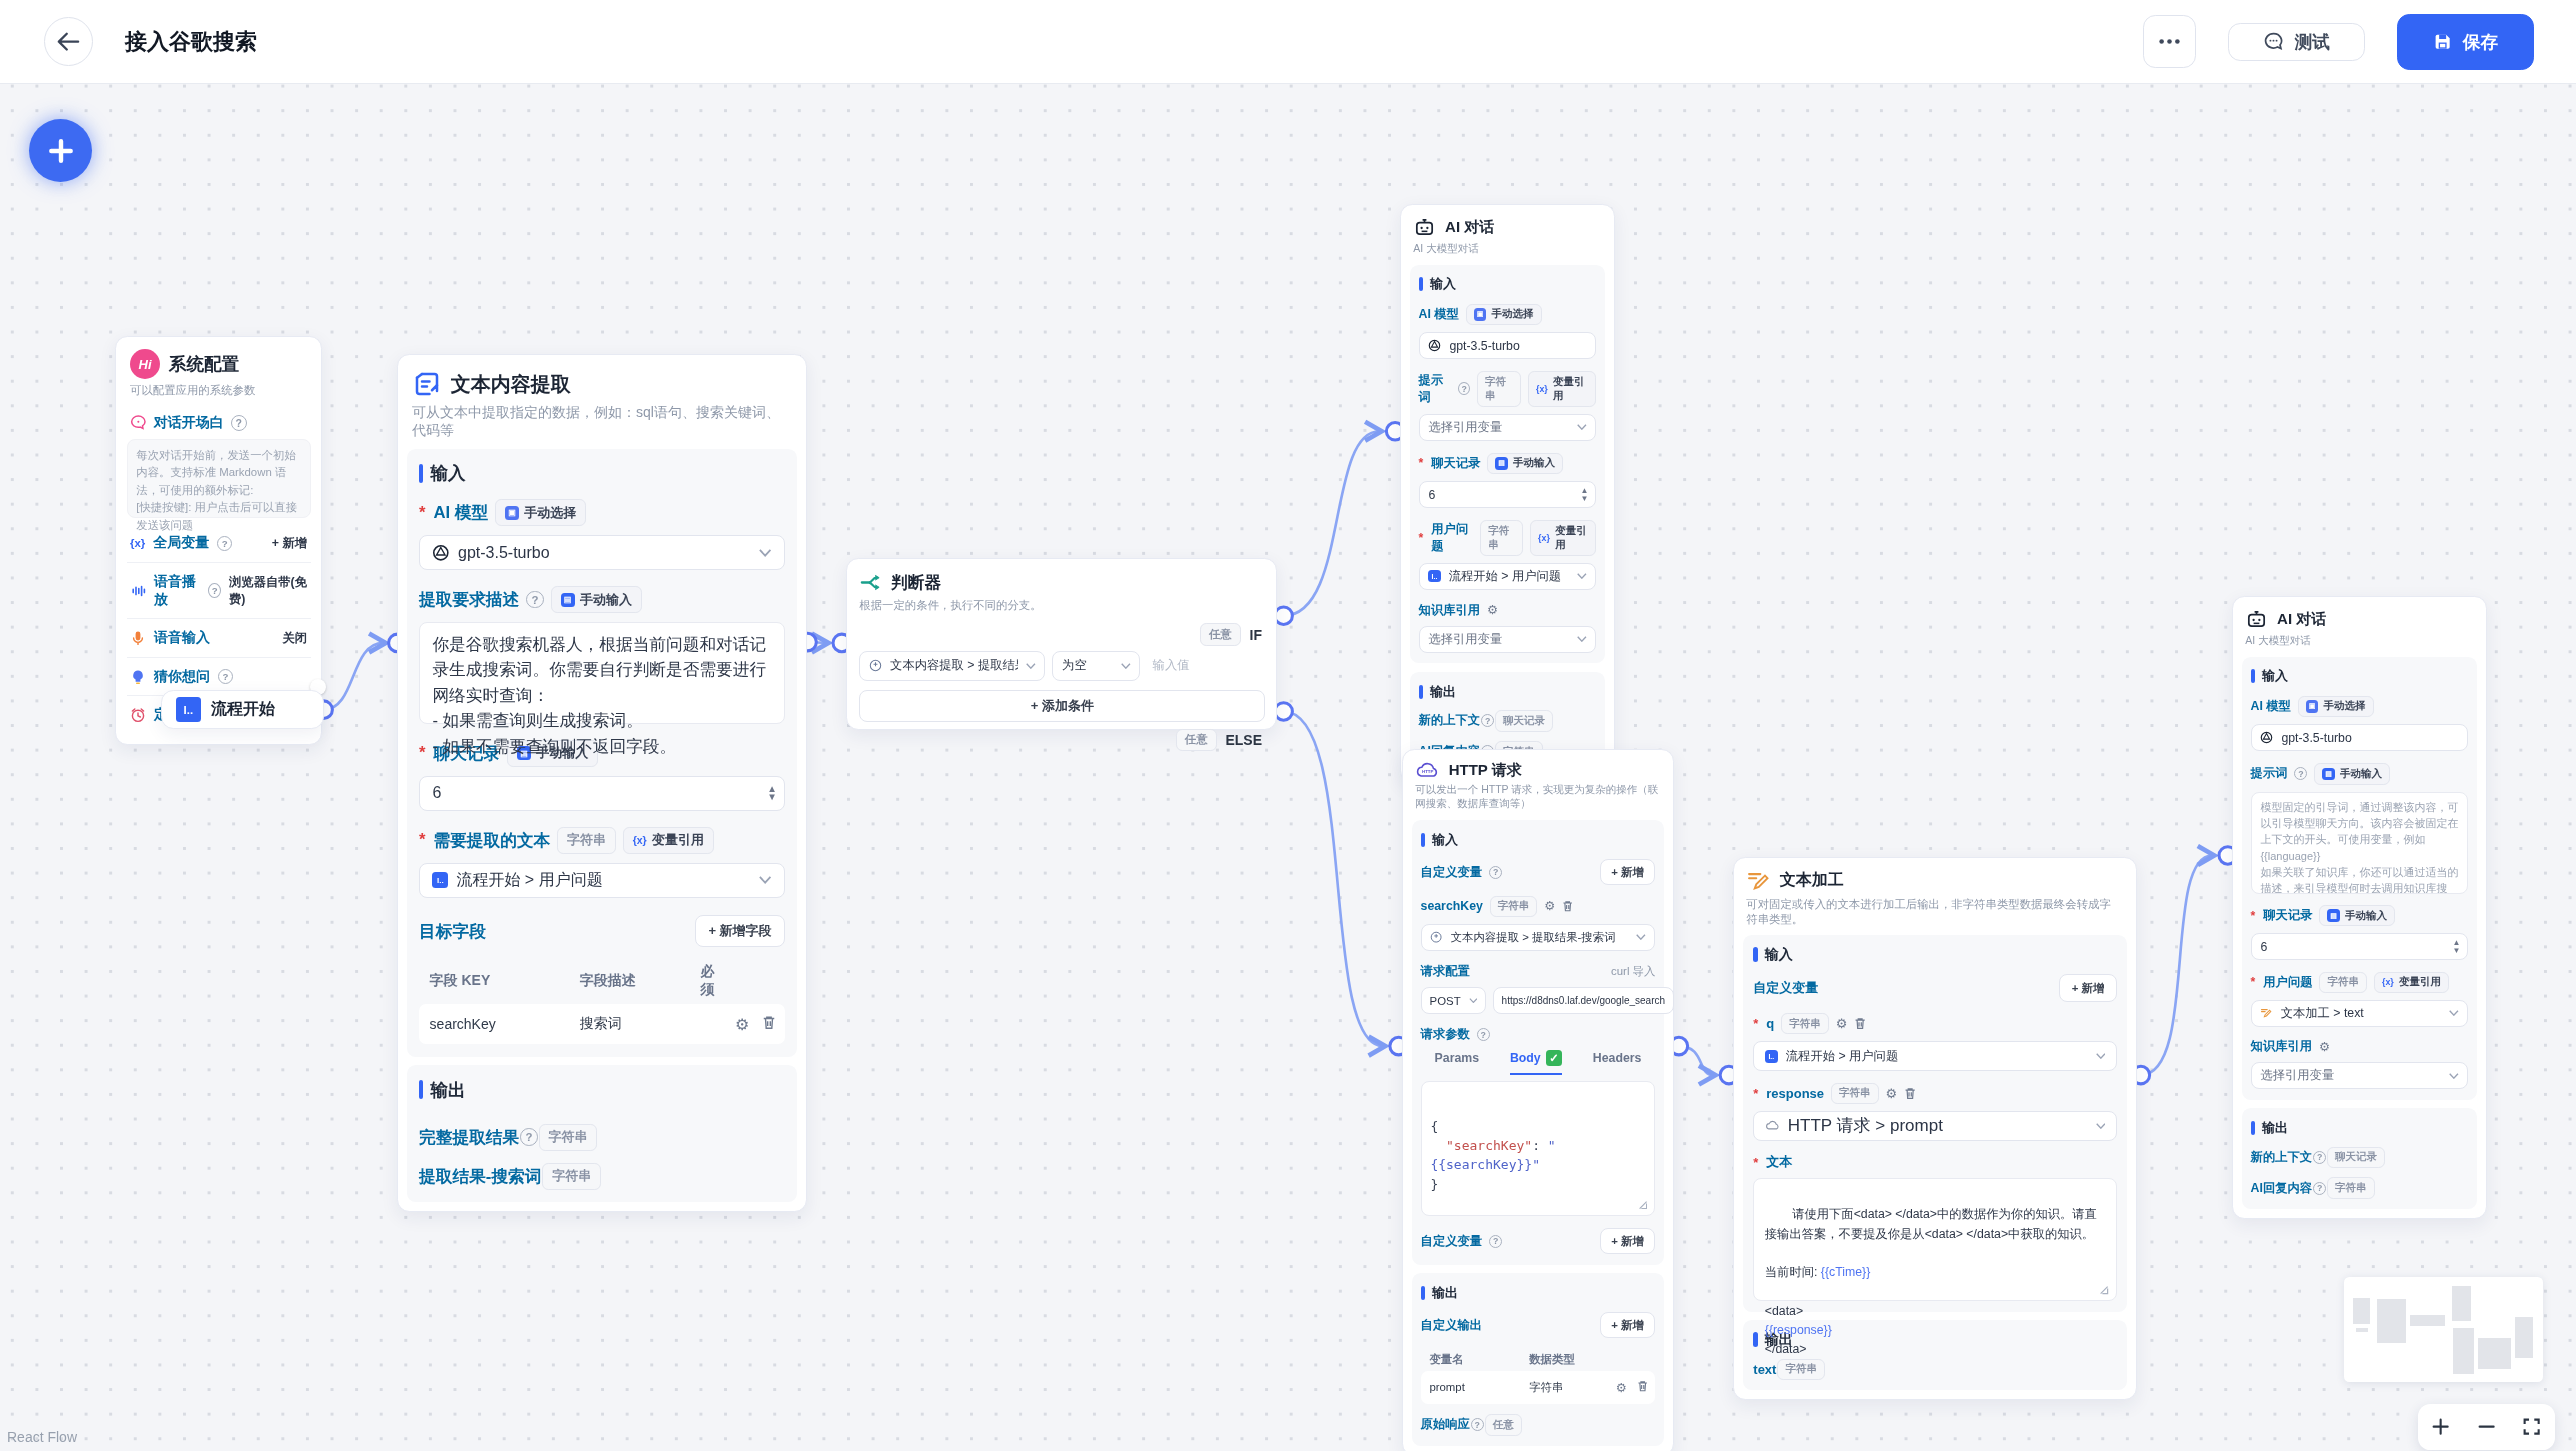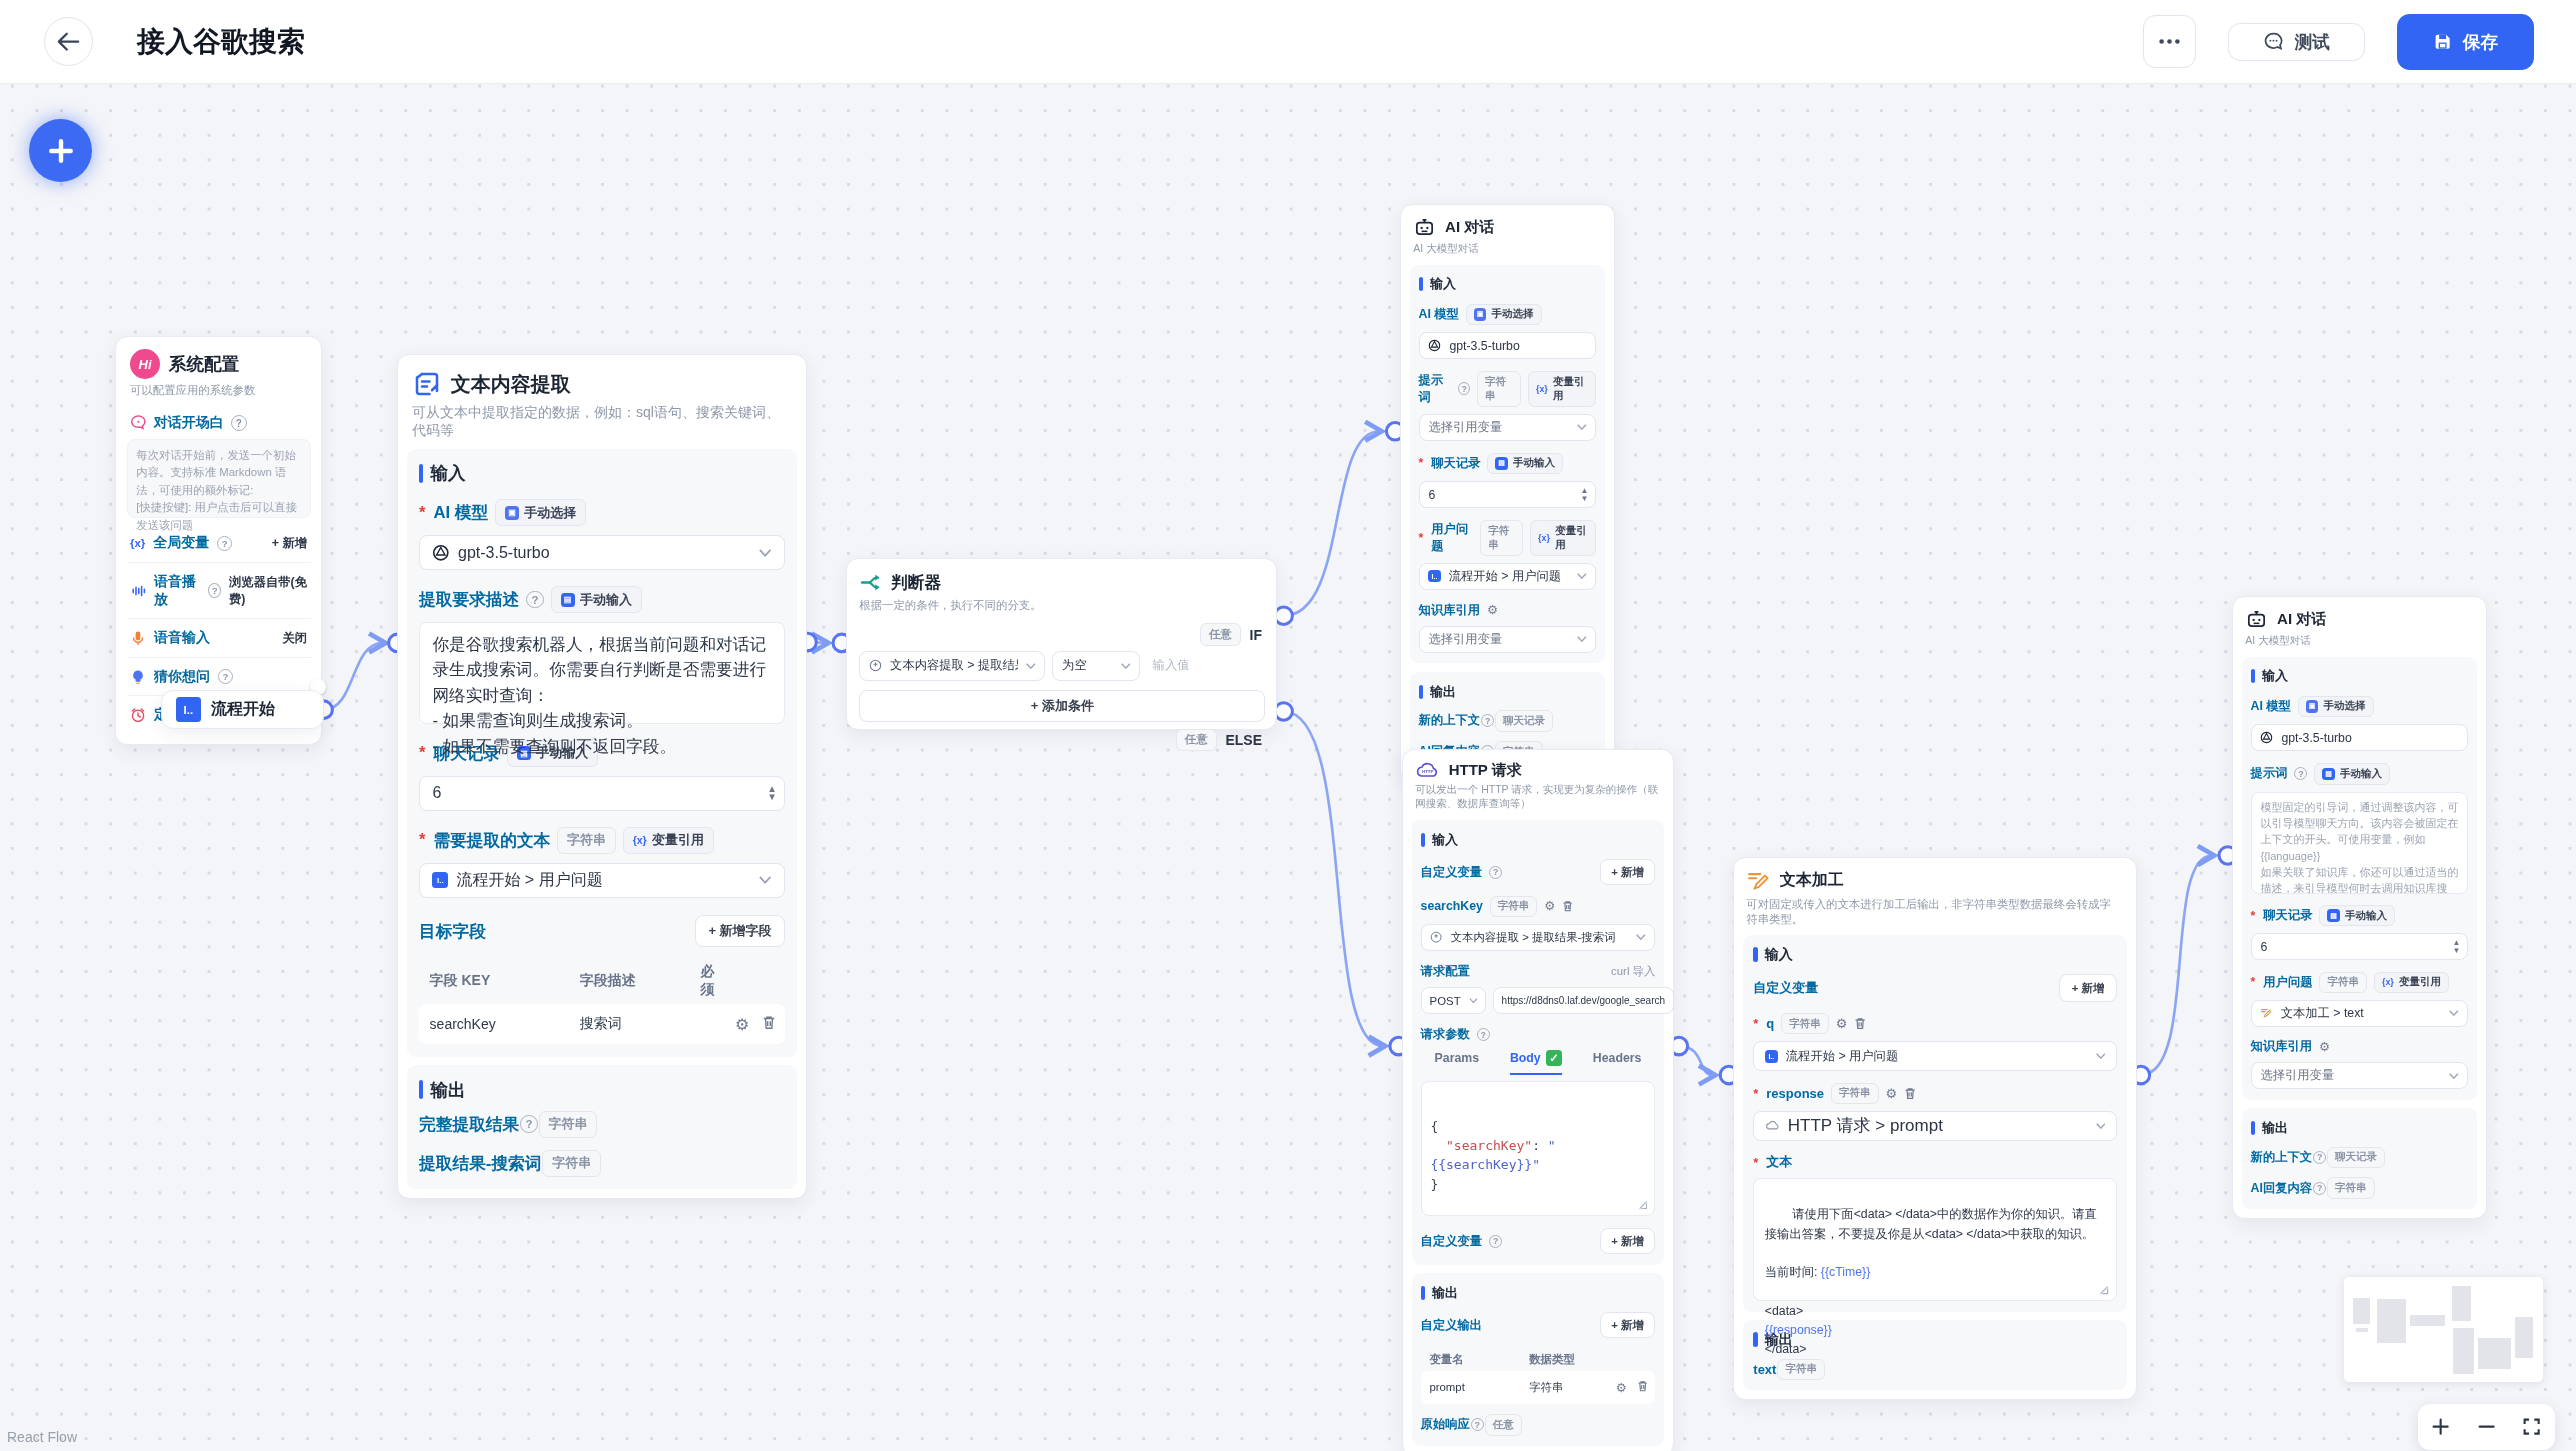--- a/index.html
+++ b/index.html
@@ -11,21 +11,21 @@
     background-color:#f4f5f8;
     background-image:radial-gradient(circle,#d8dbe2 1.8px, transparent 1.8px);
     background-size:24.6px 24.6px; }
   #edges { position:absolute; left:0; top:0; pointer-events:none; }
 
   
   .app-header { position:absolute; left:0; top:0; width:2576px; height:84px; background:#ffffff;
     border-bottom:0.9px solid #e8ebf1; display:flex; align-items:center; padding:0 42px 0 44px; z-index:60; }
   .back-btn { width:49px; height:49px; border-radius:50%; border:0.9px solid #dfe3ec; background:#fff;
     display:flex; align-items:center; justify-content:center; cursor:pointer; }
-  .app-title { margin-left:44px; font-size:28px; font-weight:700; color:#111824; }
+  .app-title { margin-left:32px; font-size:22px; font-weight:700; color:#111824; }
   .header-right { margin-left:auto; display:flex; align-items:center; gap:32px; }
   .btn { display:flex; align-items:center; justify-content:center; gap:10.5px; border-radius:12.3px;
     border:0.9px solid #e0e4ee; background:#fff; cursor:pointer; font-size:17.6px; color:#404a5c; }
   .btn.more { width:53px; height:53px; }
   .btn.test { width:137px; height:38px; font-weight:600;text-align:right; }
   .btn.save { width:137px; height:56px; background:#3365f5; border-color:#3365f5; color:#fff; font-weight:600; }
 
   .add-fab { position:absolute; left:29px; top:119px; width:63px; height:63px; border-radius:50%;
     background:#3d6af2; box-shadow:0 0 19.3px rgba(61,106,242,.55); display:flex; align-items:center;
     justify-content:center; cursor:pointer; z-index:40; }
@@ -332,21 +332,21 @@
         </tr>
       </tbody>
         </table>
     </div>
 
     <div class="panel" style="padding:12.3px;">
       <div class="bar-title" style="font-size:17.6px;">
           <span class="bar" style="height:19.3px;"></span>
           <span>输出</span>
         </div>
-      <div class="out-row" style="margin-top:9px;">
+      <div class="out-row" style="margin-top:22px;">
         <span class="lbl">完整提取结果</span>
         <span class="help" style="width:17.6px;height:17.6px;font-size:11.4px;">?</span>
         <span class="badge gray" style="font-size:13px;padding:3.5px 8.8px;">
             <span>字符串</span>
           </span>
       </div>
       <div class="out-row" style="margin-top:12.3px;">
         <span class="lbl">提取结果-搜索词</span>
         <span class="badge gray" style="font-size:13px;padding:3.5px 8.8px;">
             <span>字符串</span>

